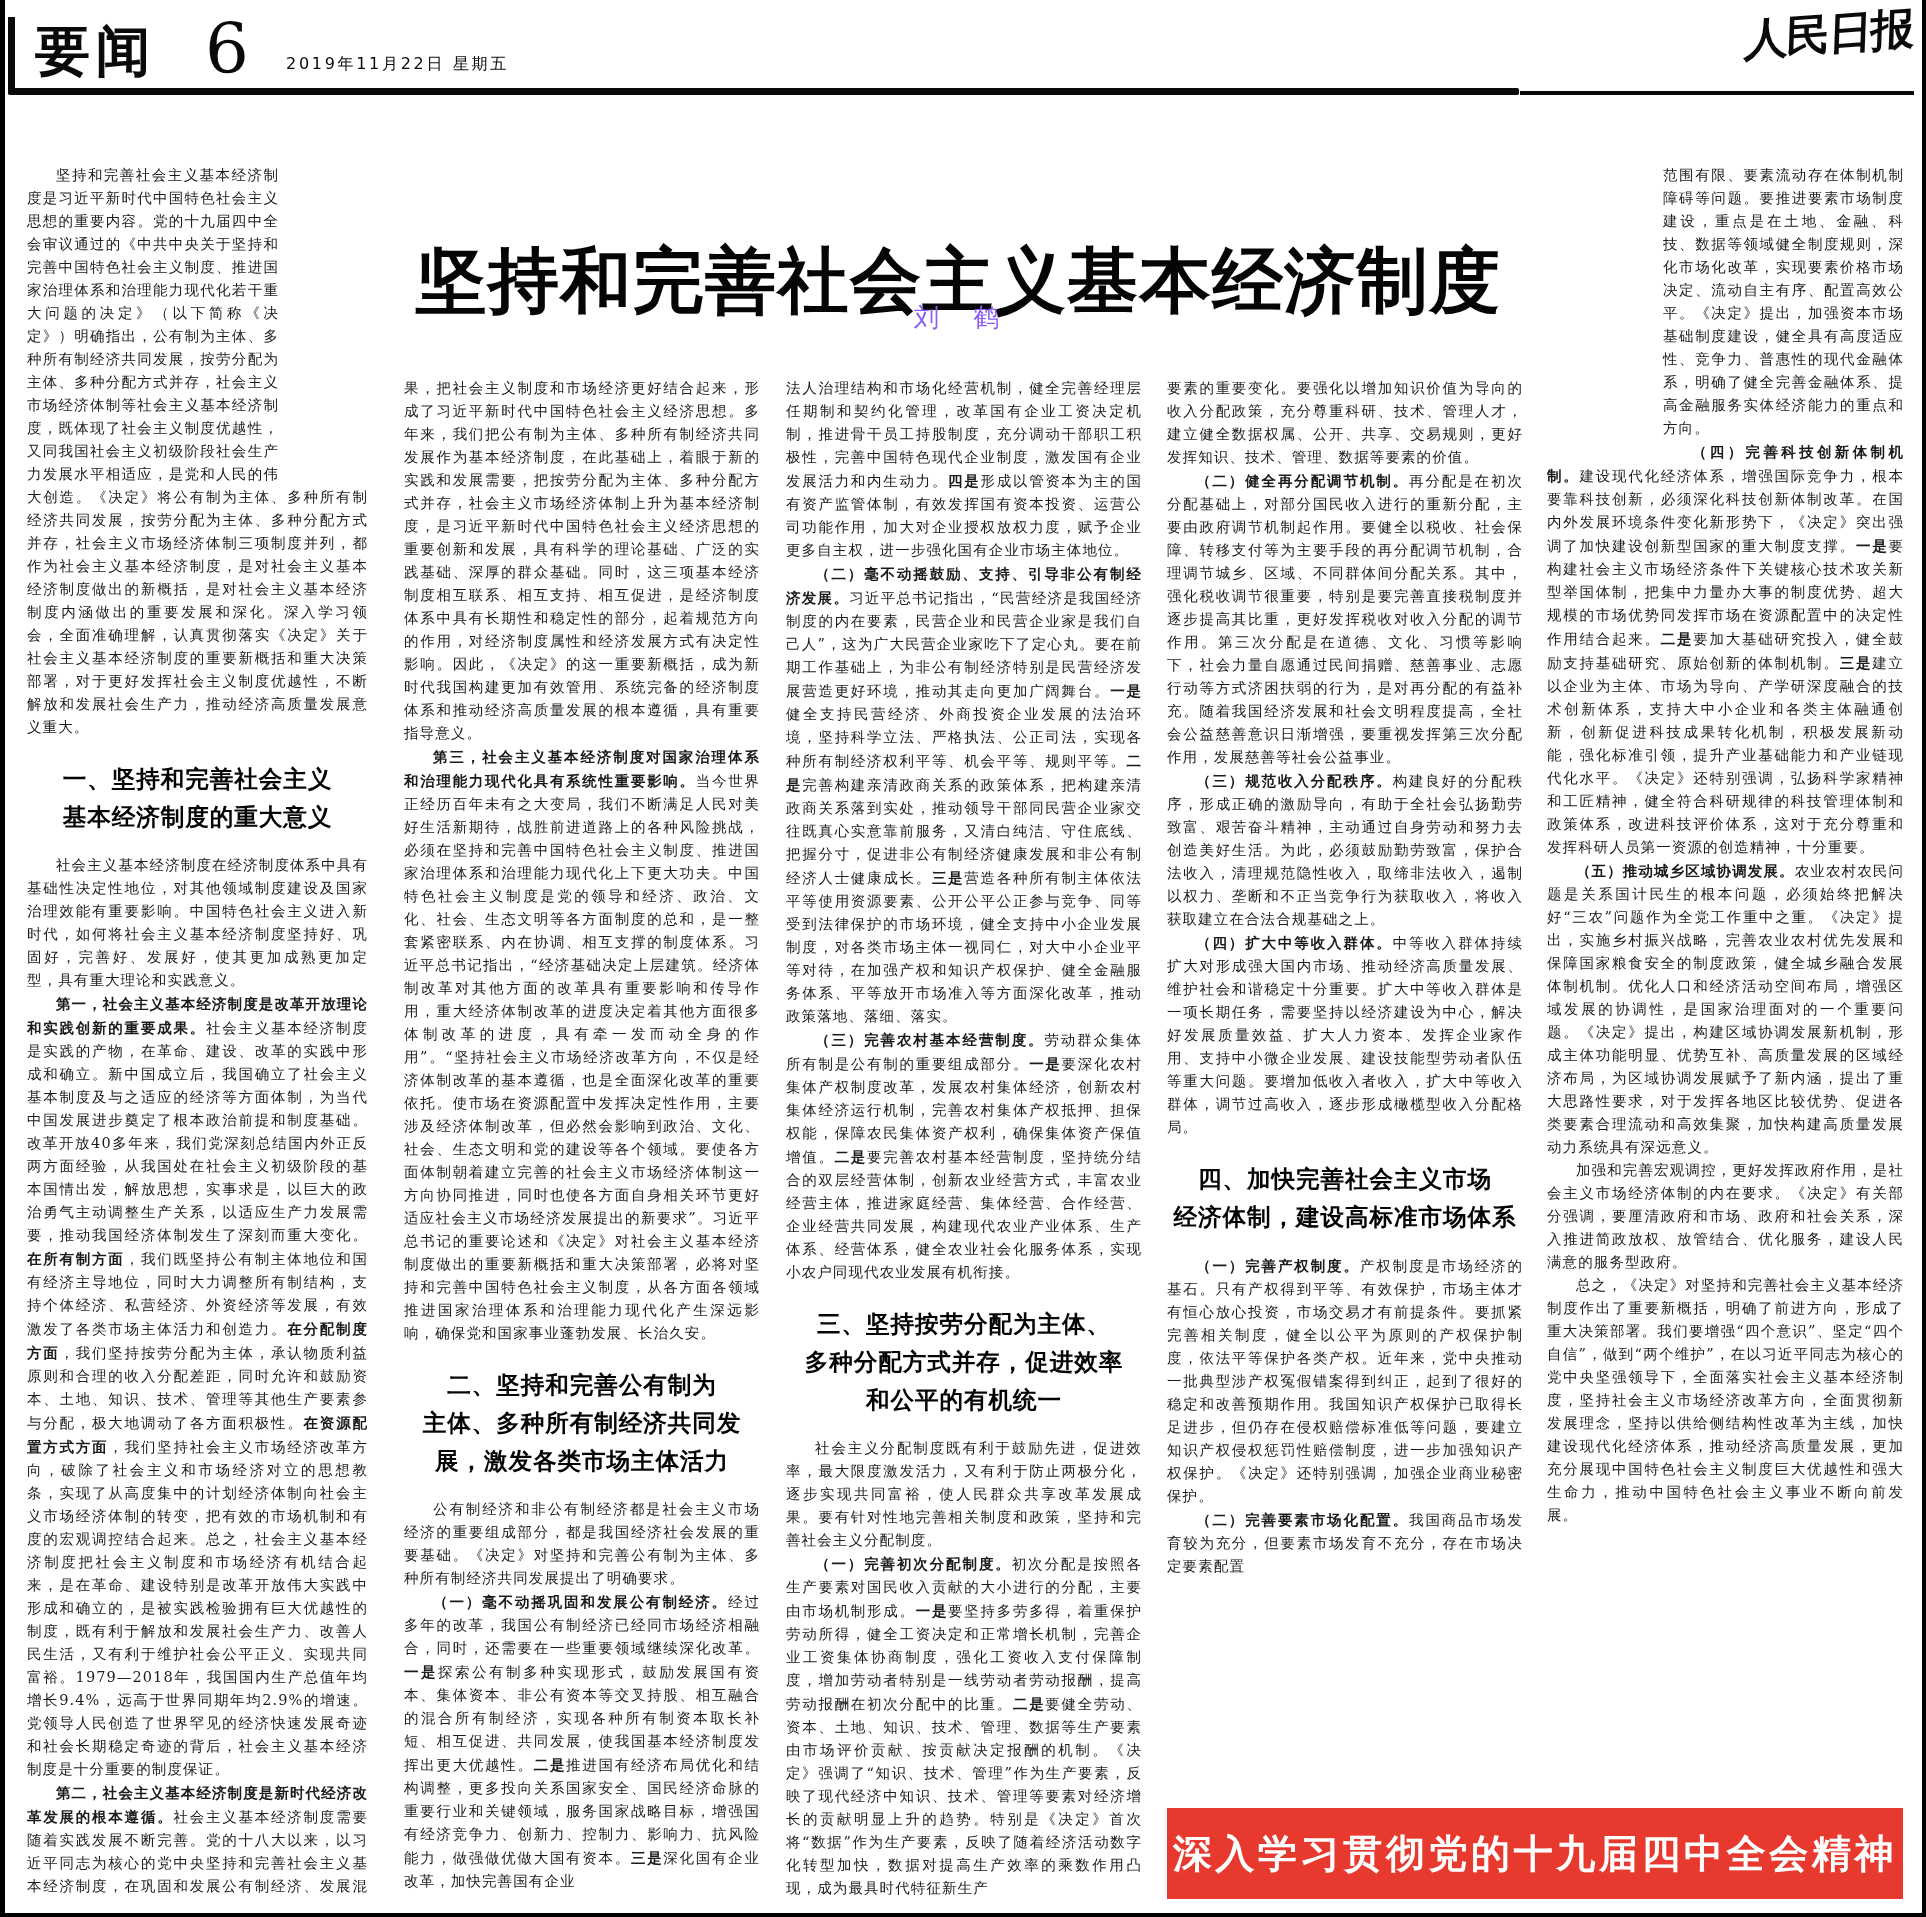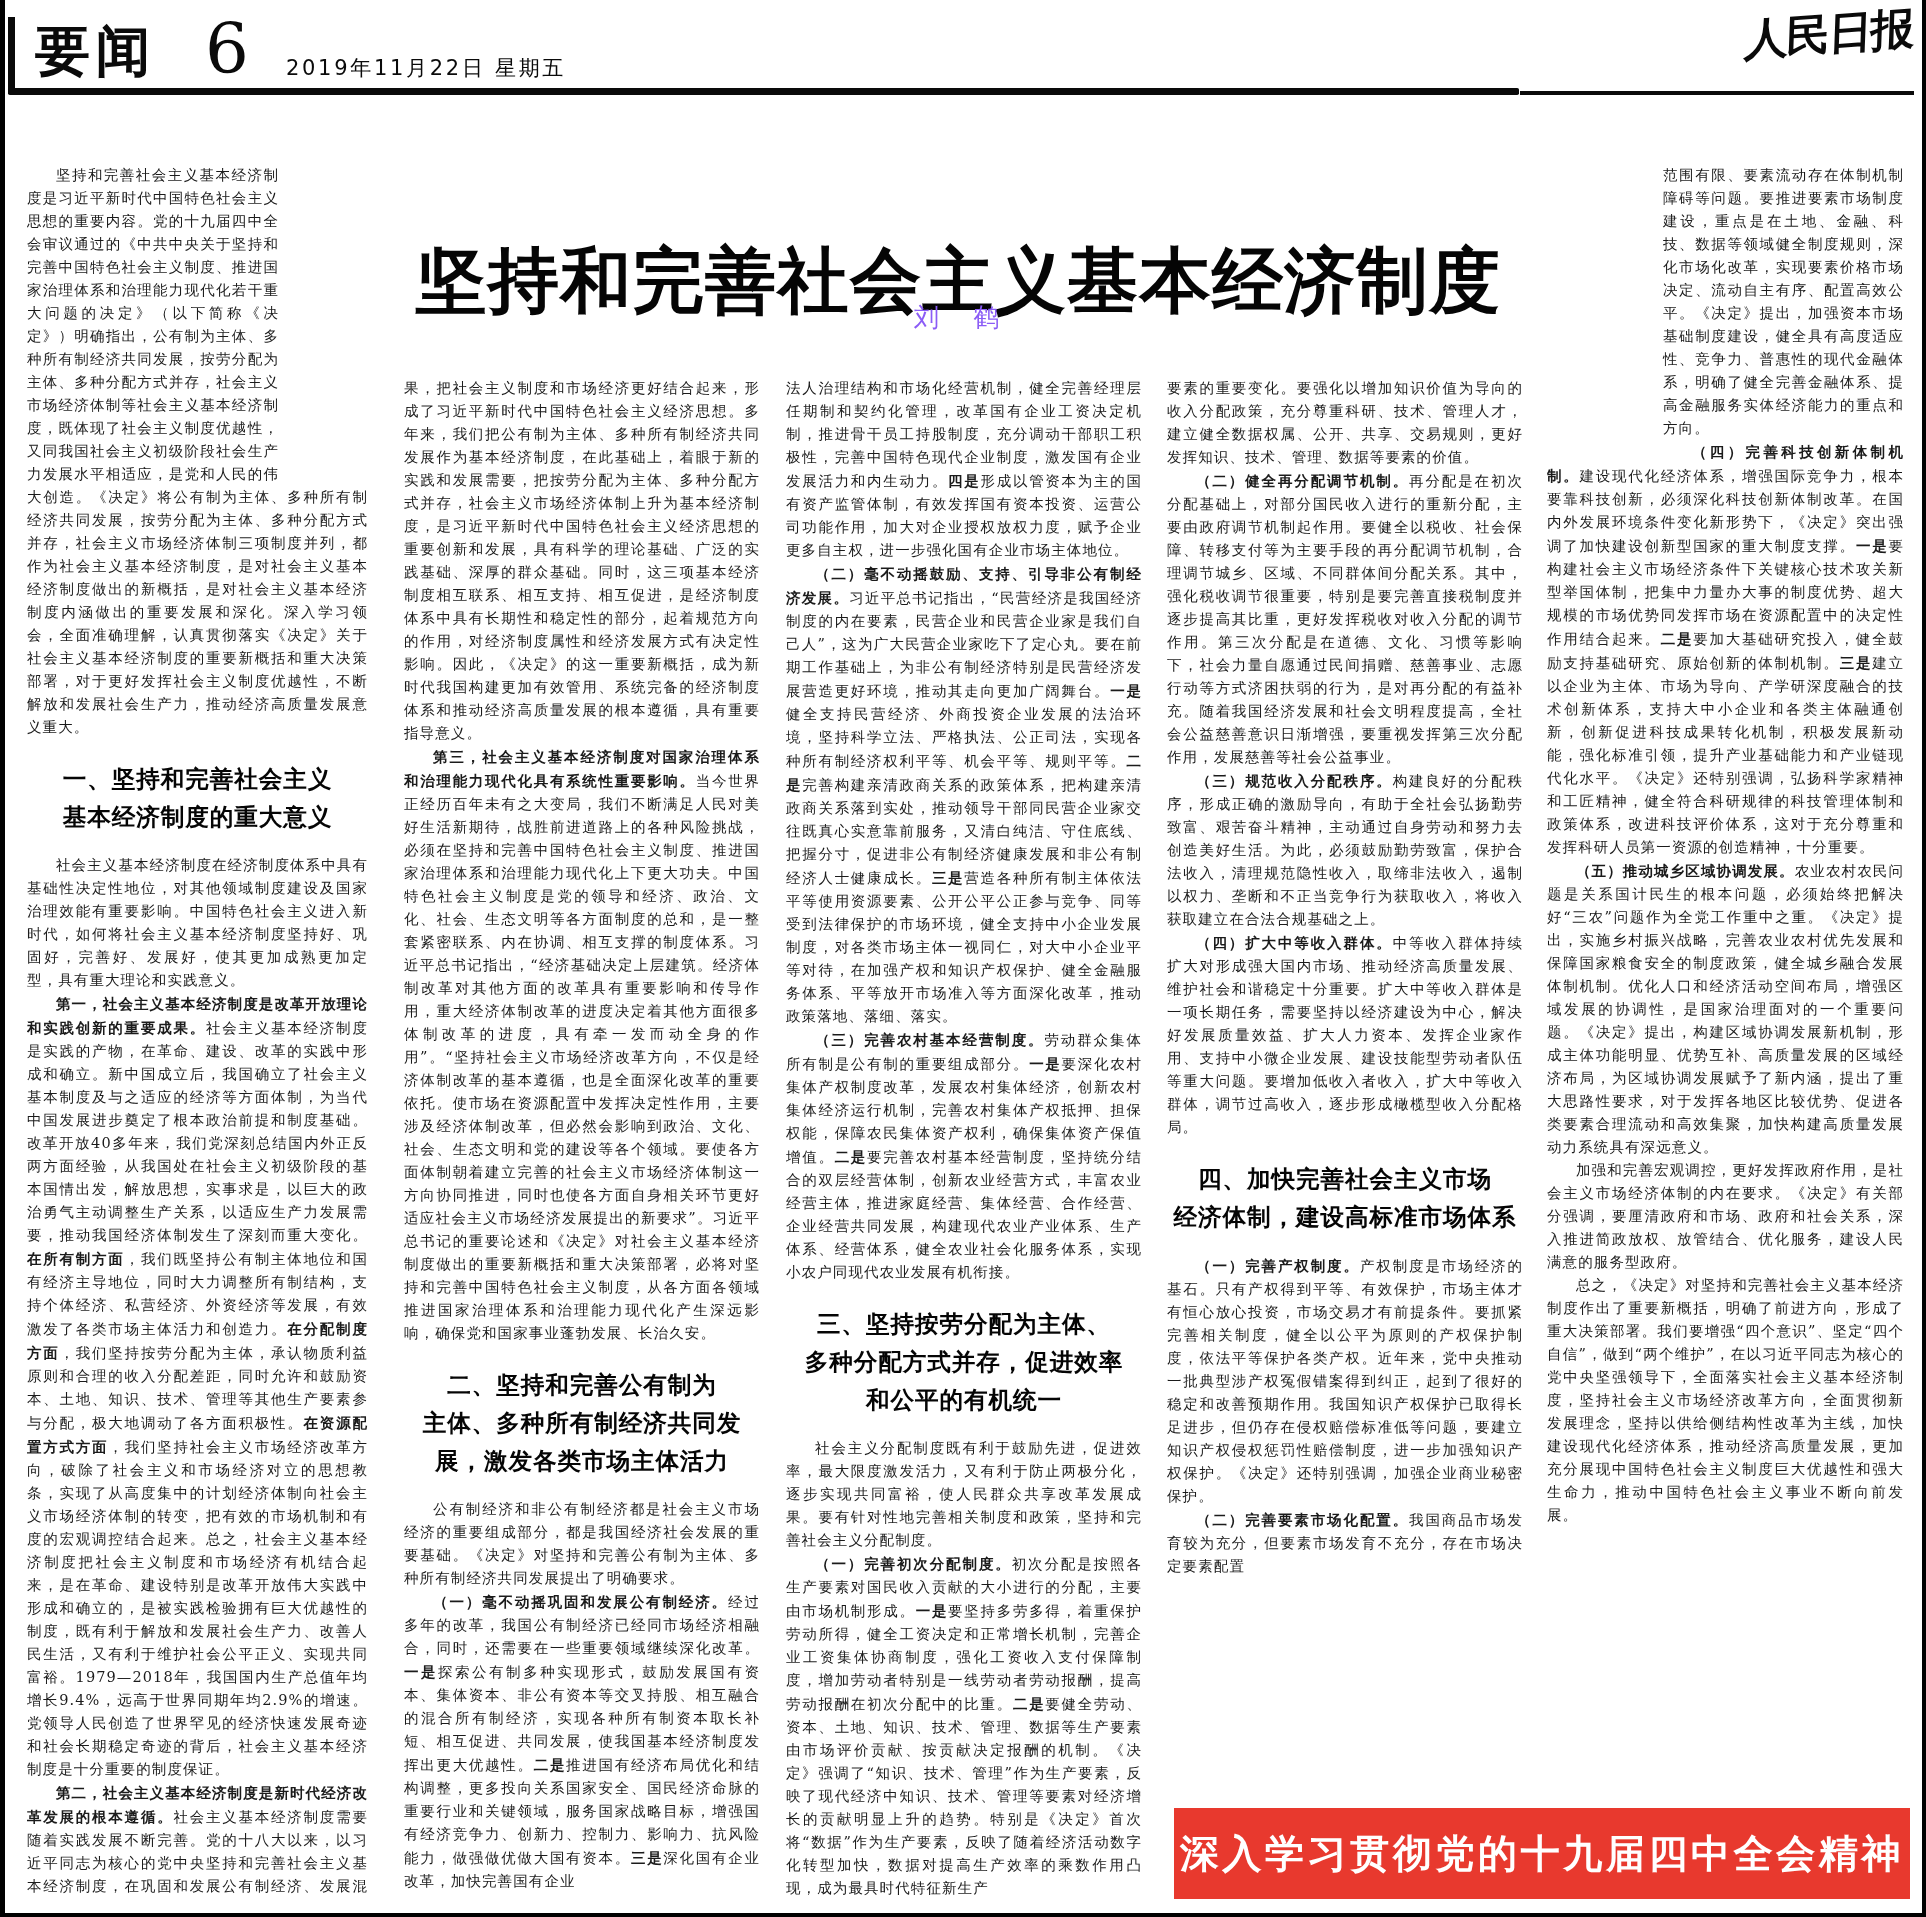--- a/index.html
+++ b/index.html
@@ -14,21 +14,21 @@
   #edge-bottom{left:0;top:1913px;width:1926px;height:3.6px;}
 
   
   #kicker-bracket{position:absolute;left:8.2px;top:17.3px;width:7.3px;height:77px;background:#0a0a0a;border-bottom-left-radius:4.5px;}
   #rule-thick{position:absolute;left:8.2px;top:88px;width:1511px;height:7.3px;background:#0a0a0a;border-radius:1.8px;}
   #rule-thin{position:absolute;left:1520px;top:91px;width:394px;height:3.6px;background:#0a0a0a;}
   #kicker{position:absolute;left:35px;top:15.4px;font-family:Liberation Serif, serif;
     font-weight:bold;font-size:55px;letter-spacing:5.5px;color:#0a0a0a;}
   #page-num{position:absolute;left:205px;top:9px;font-size:69px;font-family:"DejaVu Serif","Liberation Serif",serif;color:#0a0a0a;}
   #edition-date{position:absolute;left:286px;top:54px;font-family:"DejaVu Sans","Liberation Sans",sans-serif;
-    font-size:21px;letter-spacing:2.7px;color:#0a0a0a;}
+    font-size:16px;letter-spacing:2.7px;color:#0a0a0a;}
   #masthead{position:absolute;left:1744px;top:4.5px;font-size:44px;font-weight:900;
     font-family:"DejaVu Serif","Liberation Serif",serif;color:#0a0a0a;
     transform:rotate(-4deg) skewX(-6deg);letter-spacing:-1.8px;}
 
   
   #headline{position:absolute;left:377px;top:192px;width:1163px;text-align:center;
     font-family:"DejaVu Sans","Liberation Sans",sans-serif;font-weight:900;
     font-size:71px;letter-spacing:1.4px;color:#050505;line-height:1.15;}
   #author{position:absolute;left:377px;top:301px;width:1163px;text-align:center;
     font-size:25.4px;letter-spacing:4.5px;color:#8b5cf6;}
@@ -114,16 +114,16 @@
   </div>
 <div class="col" id="col-5">
   <div class="spacer-left"></div>
 <p class="cont"><span>范围有限、要素流动存在体制机制障碍等问题。要推进要素市场制度建设，重点是在土地、金融、科技、数据等领域健全制度规则，深化市场化改革，实现要素价格市场决定、流动自主有序、配置高效公平。《决定》提出，加强资本市场基础制度建设，健全具有高度适应性、竞争力、普惠性的现代金融体系，明确了健全完善金融体系、提高金融服务实体经济能力的重点和方向。</span></p>
     <p><span class="b">（四）完善科技创新体制机制。</span><span>建设现代化经济体系，增强国际竞争力，根本要靠科技创新，必须深化科技创新体制改革。在国内外发展环境条件变化新形势下，《决定》突出强调了加快建设创新型国家的重大制度支撑。</span><span class="b">一是</span><span>要构建社会主义市场经济条件下关键核心技术攻关新型举国体制，把集中力量办大事的制度优势、超大规模的市场优势同发挥市场在资源配置中的决定性作用结合起来。</span><span class="b">二是</span><span>要加大基础研究投入，健全鼓励支持基础研究、原始创新的体制机制。</span><span class="b">三是</span><span>建立以企业为主体、市场为导向、产学研深度融合的技术创新体系，支持大中小企业和各类主体融通创新，创新促进科技成果转化机制，积极发展新动能，强化标准引领，提升产业基础能力和产业链现代化水平。《决定》还特别强调，弘扬科学家精神和工匠精神，健全符合科研规律的科技管理体制和政策体系，改进科技评价体系，这对于充分尊重和发挥科研人员第一资源的创造精神，十分重要。</span></p>
     <p><span class="b">（五）推动城乡区域协调发展。</span><span>农业农村农民问题是关系国计民生的根本问题，必须始终把解决好“三农”问题作为全党工作重中之重。《决定》提出，实施乡村振兴战略，完善农业农村优先发展和保障国家粮食安全的制度政策，健全城乡融合发展体制机制。优化人口和经济活动空间布局，增强区域发展的协调性，是国家治理面对的一个重要问题。《决定》提出，构建区域协调发展新机制，形成主体功能明显、优势互补、高质量发展的区域经济布局，为区域协调发展赋予了新内涵，提出了重大思路性要求，对于发挥各地区比较优势、促进各类要素合理流动和高效集聚，加快构建高质量发展动力系统具有深远意义。</span></p>
     <p><span>加强和完善宏观调控，更好发挥政府作用，是社会主义市场经济体制的内在要求。《决定》有关部分强调，要厘清政府和市场、政府和社会关系，深入推进简政放权、放管结合、优化服务，建设人民满意的服务型政府。</span></p>
     <p><span>总之，《决定》对坚持和完善社会主义基本经济制度作出了重要新概括，明确了前进方向，形成了重大决策部署。我们要增强“四个意识”、坚定“四个自信”，做到“两个维护”，在以习近平同志为核心的党中央坚强领导下，全面落实社会主义基本经济制度，坚持社会主义市场经济改革方向，全面贯彻新发展理念，坚持以供给侧结构性改革为主线，加快建设现代化经济体系，推动经济高质量发展，更加充分展现中国特色社会主义制度巨大优越性和强大生命力，推动中国特色社会主义事业不断向前发展。</span></p>
   </div>
 
-<div id="banner" style="background: rgb(232, 57, 46); color: rgb(255, 255, 255); margin-left: 7px;">
+<div id="banner" style="background: rgb(232, 57, 46); color: rgb(255, 255, 255);">
   <span>深入学习贯彻党的十九届四中全会精神</span>
 </div>
 
 
 </body></html>

